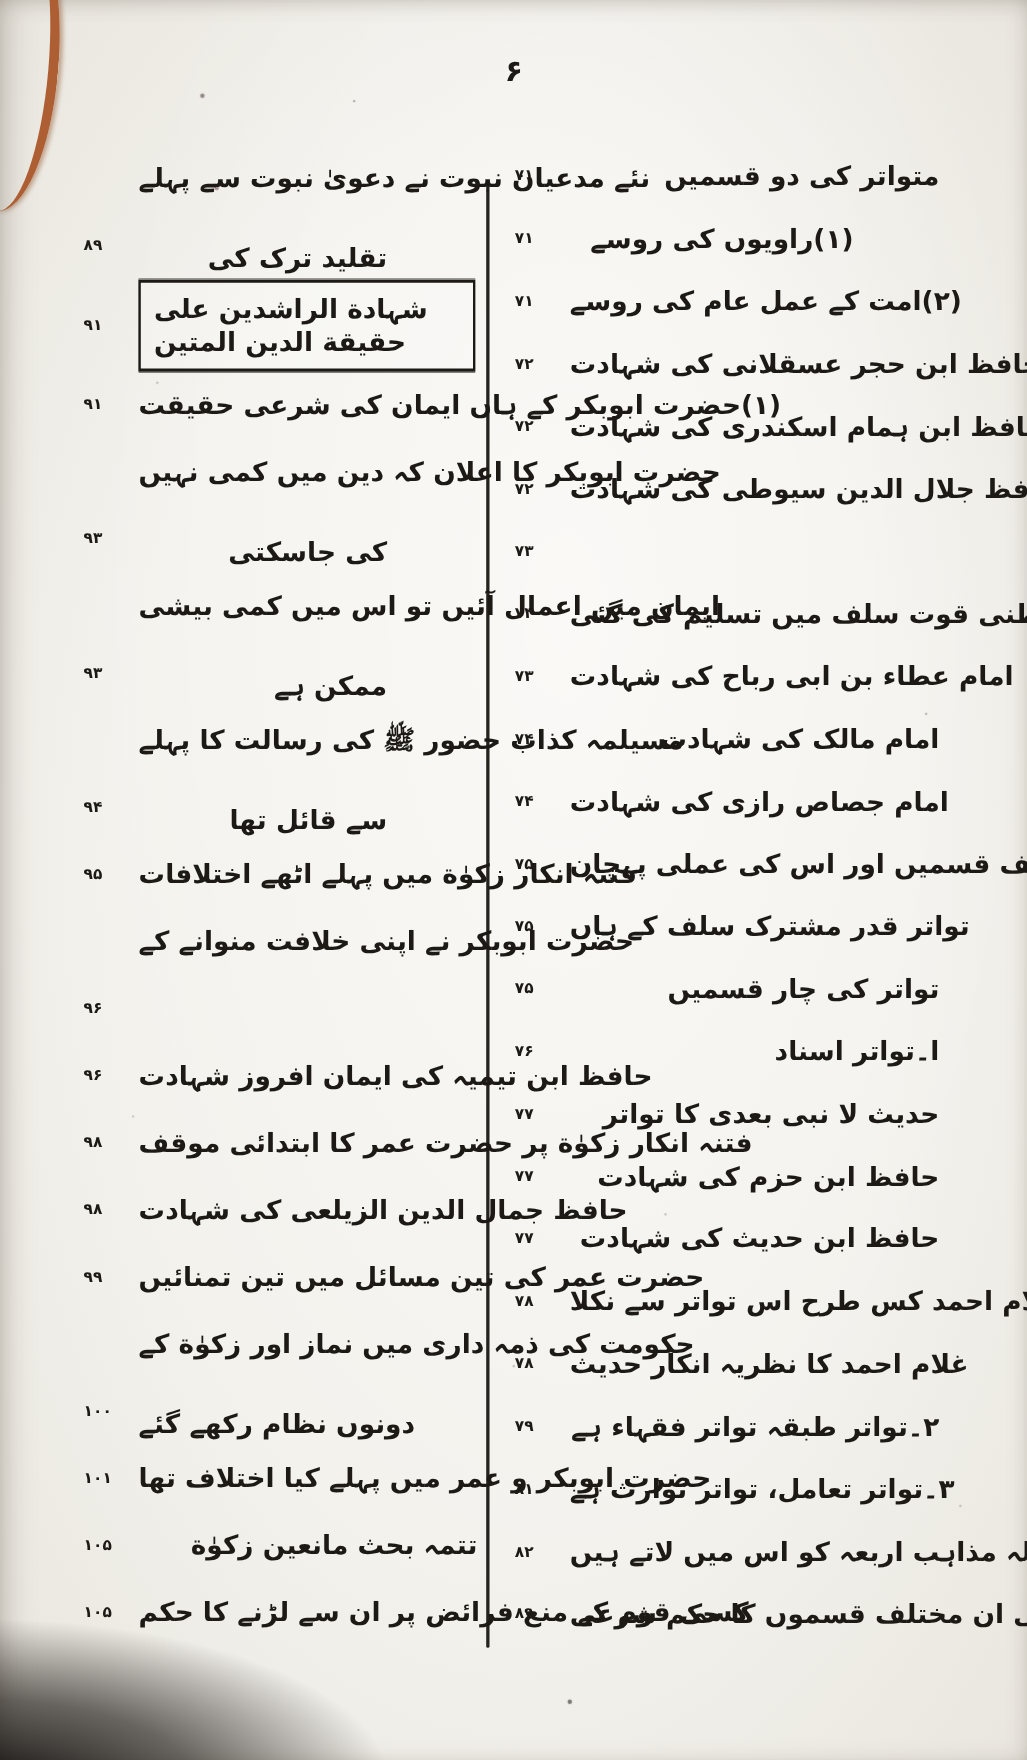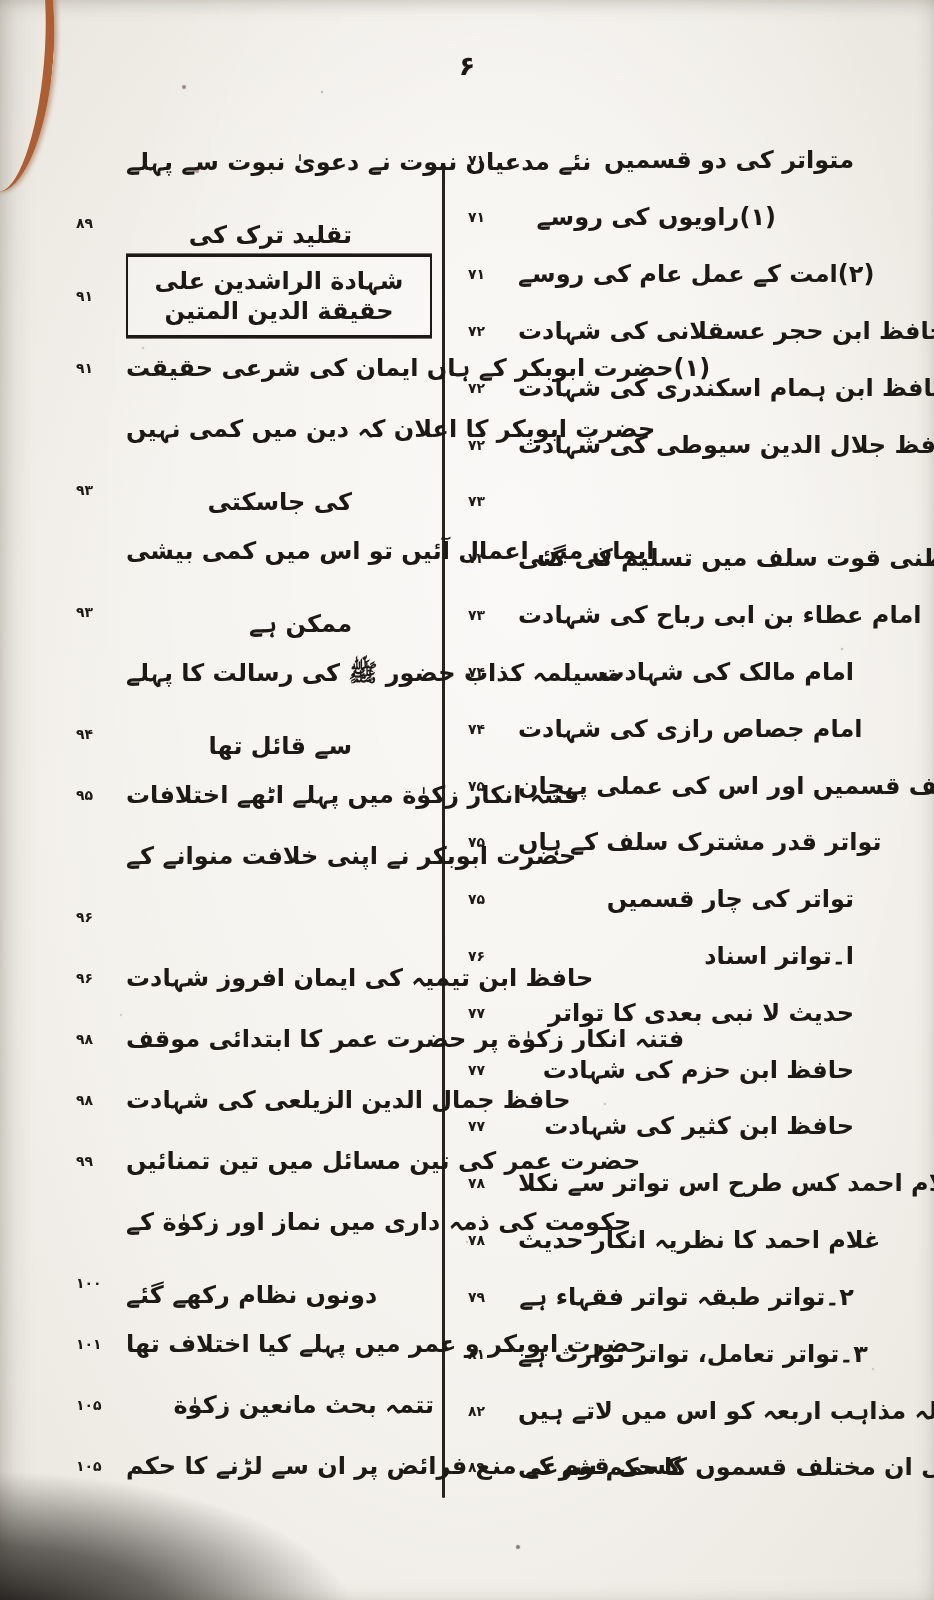--- a/index.html
+++ b/index.html
@@ -72,22 +72,22 @@
     font-size:24px;font-weight:bold;line-height:1.25;
     white-space:nowrap;
   }
   
   .row.cont .title{padding-right:82px;margin-top:24px;}
   .row.sub  .title{padding-right:78px;}
   .row.boxed .title{
     border:2px solid #1d1a16;
     border-top-width:3px;border-bottom-width:3px;
     box-shadow:0 1px 0 rgba(29,26,22,.6), 0 -1px 0 rgba(29,26,22,.6);
-    padding:9px 25px;margin-right:2px;
-    text-align:center;white-space:normal;
+    padding:9px 12px;margin-right:2px;
+    text-align:left;white-space:normal;
     background:rgba(255,255,255,.2);
   }
 </style>
 </head>
 <body>
 
 <div class="page">
   <div class="curl"></div>
   <div class="specks"></div>
   <div class="page-num">۶</div>
@@ -244,21 +244,21 @@
       <div class="row">
         <span class="num">۷۷</span>
         <span class="title">حدیث لا نبی بعدی کا تواتر</span>
       </div>
       <div class="row">
         <span class="num">۷۷</span>
         <span class="title">حافظ ابن حزم کی شہادت</span>
       </div>
       <div class="row">
         <span class="num">۷۷</span>
-        <span class="title">حافظ ابن کثیر کی شہادت</span>
+        <span class="title">حافظ ابن حدیث کی شہادت</span>
       </div>
       <div class="row">
         <span class="num">۷۸</span>
         <span class="title">مرزا غلام احمد کس طرح اس تواتر سے نکلا</span>
       </div>
       <div class="row">
         <span class="num">۷۸</span>
         <span class="title">غلام احمد کا نظریہ انکار حدیث</span>
       </div>
       <div class="row">

